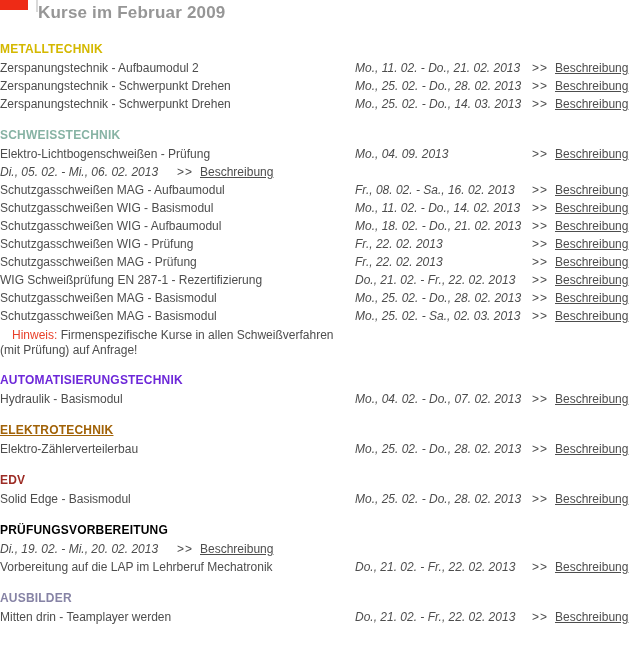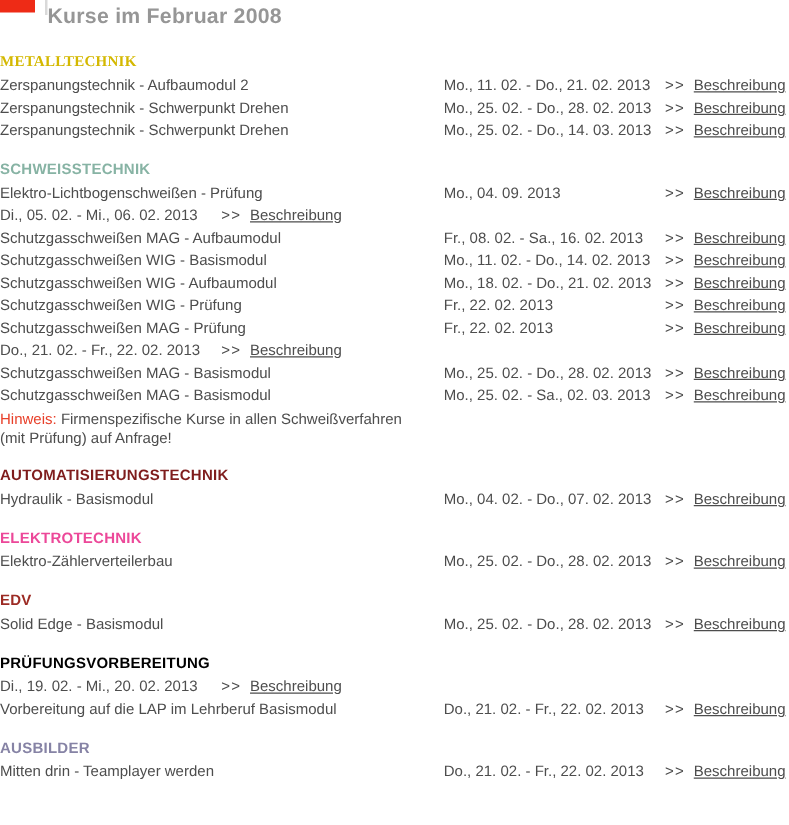--- a/index.html
+++ b/index.html
@@ -45,49 +45,49 @@
     line-height: 12px;
     font-weight: bold;
     letter-spacing: 0.2px;
   }
   .row {
     display: flex;
     align-items: flex-end;
     line-height: 18px;
   }
   .course { flex: 0 0 355px; padding-right: 6px; box-sizing: border-box; }
-  .date   { flex: 0 0 177px; white-space: nowrap; }
+  .date   { flex: 0 0 177px; white-space: nowrap; font-style: italic; }
   .linkcell { flex: 1 1 auto; white-space: nowrap; }
   .chev {
     letter-spacing: 1px;
     margin-right: 7px;
     color: #4d4d4d;
   }
   .desc-link {
     color: #4d4d4d;
     text-decoration: underline;
     cursor: pointer;
   }
   .note {
     margin: 3px 0 6px 0;
     line-height: 15px;
   }
-  .note-label { color: #e8402a; }
+  .note-label { color: #e8402a; padding-left: 12px; }
 </style>
 </head>
 <body>
 
 <div class="red-block"></div>
 <div class="gray-tick"></div>
 
-<h1 class="page-title">Kurse im Februar 2008</h1>
+<h1 class="page-title">Kurse im Februar 2009</h1>
 
 <div id="sections">
   <div class="section">
-    <h2 class="section-heading" style="color: rgb(212, 184, 0); font-family: Liberation Serif, serif;">METALLTECHNIK</h2>
+    <h2 class="section-heading" style="color: rgb(212, 184, 0);">METALLTECHNIK</h2>
     <div class="rows">
   <div class="row">
     <span class="course">Zerspanungstechnik - Aufbaumodul 2</span>
     <span class="date">Mo., 11. 02. - Do., 21. 02. 2013</span>
     <span class="linkcell">
       <span class="chev">&gt;&gt;</span><a href="#" class="desc-link">Beschreibung</a>
     </span>
   </div>
 
   <div class="row">
@@ -161,20 +161,21 @@
 
   <div class="row">
     <span class="course">Schutzgasschweißen MAG - Prüfung</span>
     <span class="date">Fr., 22. 02. 2013</span>
     <span class="linkcell">
       <span class="chev">&gt;&gt;</span><a href="#" class="desc-link">Beschreibung</a>
     </span>
   </div>
 
   <div class="row">
+    <span class="course">WIG Schweißprüfung EN 287-1 - Rezertifizierung</span>
     <span class="date">Do., 21. 02. - Fr., 22. 02. 2013</span>
     <span class="linkcell">
       <span class="chev">&gt;&gt;</span><a href="#" class="desc-link">Beschreibung</a>
     </span>
   </div>
 
   <div class="row">
     <span class="course">Schutzgasschweißen MAG - Basismodul</span>
     <span class="date">Mo., 25. 02. - Do., 28. 02. 2013</span>
     <span class="linkcell">
@@ -192,35 +193,35 @@
 </div>
     <p class="note">
       <span class="note-label">Hinweis:</span>
       <span class="note-line1"> Firmenspezifische Kurse in allen Schweißverfahren</span>
       <br>
       <span class="note-line2">(mit Prüfung) auf Anfrage!</span>
     </p>
   </div>
 
   <div class="section">
-    <h2 class="section-heading" style="color: #7f1d1d;">AUTOMATISIERUNGSTECHNIK</h2>
+    <h2 class="section-heading" style="color: #6d28d9;">AUTOMATISIERUNGSTECHNIK</h2>
     <div class="rows">
   <div class="row">
     <span class="course">Hydraulik - Basismodul</span>
     <span class="date">Mo., 04. 02. - Do., 07. 02. 2013</span>
     <span class="linkcell">
       <span class="chev">&gt;&gt;</span><a href="#" class="desc-link">Beschreibung</a>
     </span>
   </div>
 </div>
 
   </div>
 
   <div class="section">
-    <h2 class="section-heading" style="color: #ec4899;">ELEKTROTECHNIK</h2>
+    <h2 class="section-heading" style="color: #a16207; text-decoration: underline;">ELEKTROTECHNIK</h2>
     <div class="rows">
   <div class="row">
     <span class="course">Elektro-Zählerverteilerbau</span>
     <span class="date">Mo., 25. 02. - Do., 28. 02. 2013</span>
     <span class="linkcell">
       <span class="chev">&gt;&gt;</span><a href="#" class="desc-link">Beschreibung</a>
     </span>
   </div>
 </div>
 
@@ -244,21 +245,21 @@
     <h2 class="section-heading" style="color: #000000;">PRÜFUNGSVORBEREITUNG</h2>
     <div class="rows">
   <div class="row">
     <span class="date">Di., 19. 02. - Mi., 20. 02. 2013</span>
     <span class="linkcell">
       <span class="chev">&gt;&gt;</span><a href="#" class="desc-link">Beschreibung</a>
     </span>
   </div>
 
   <div class="row">
-    <span class="course">Vorbereitung auf die LAP im Lehrberuf Basismodul</span>
+    <span class="course">Vorbereitung auf die LAP im Lehrberuf Mechatronik</span>
     <span class="date">Do., 21. 02. - Fr., 22. 02. 2013</span>
     <span class="linkcell">
       <span class="chev">&gt;&gt;</span><a href="#" class="desc-link">Beschreibung</a>
     </span>
   </div>
 </div>
 
   </div>
 
   <div class="section">

